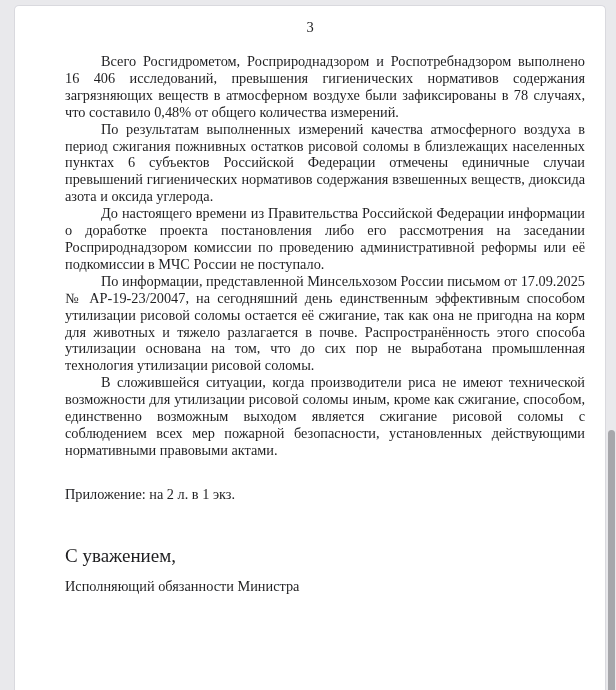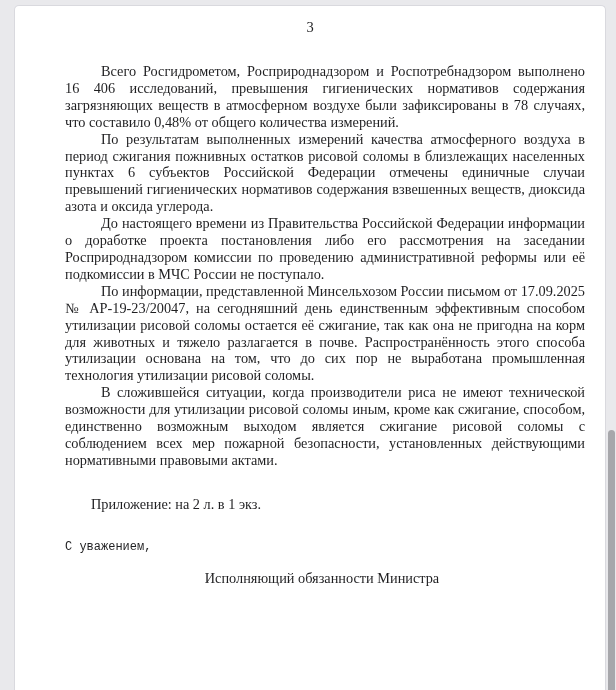--- a/index.html
+++ b/index.html
@@ -28,47 +28,46 @@
     box-sizing: border-box;
     color: #1f1f21;
   }
   .page-number {
     margin-top: 13px;
     text-align: center;
     font-size: 14.5px;
     line-height: 16px;
   }
   .body-text {
-    margin: 28px 20px 0 50px;
+    margin: 18px 20px 0 50px;
     font-size: 14.3px;
     line-height: 16.9px;
     text-align: justify;
   }
   .body-text p {
     margin: 0;
     padding: 0;
     text-indent: 36px;
     text-align: justify;
     text-align-last: left;
   }
   .attachment {
-    margin: 27px 20px 0 76px;
+    margin: 27px 20px 0 50px;
     font-size: 14.3px;
     line-height: 17px;
   }
   .closing {
-    margin: 26px 20px 0 50px;
-    font-size: 12px;
+    margin: 44px 20px 0 50px;
+    font-size: 19px;
     line-height: 17px;
-    font-family: Liberation Mono, monospace;
   }
   .signature-row {
     margin: 14px 26px 0 50px;
     display: flex;
-    justify-content: center;
+    justify-content: space-between;
     font-size: 14.3px;
     line-height: 17px;
   }
   .scrollbar-track {
     position: absolute;
     right: 0;
     top: 0;
     width: 9px;
     height: 690px;
     background: #e9e9ec;

